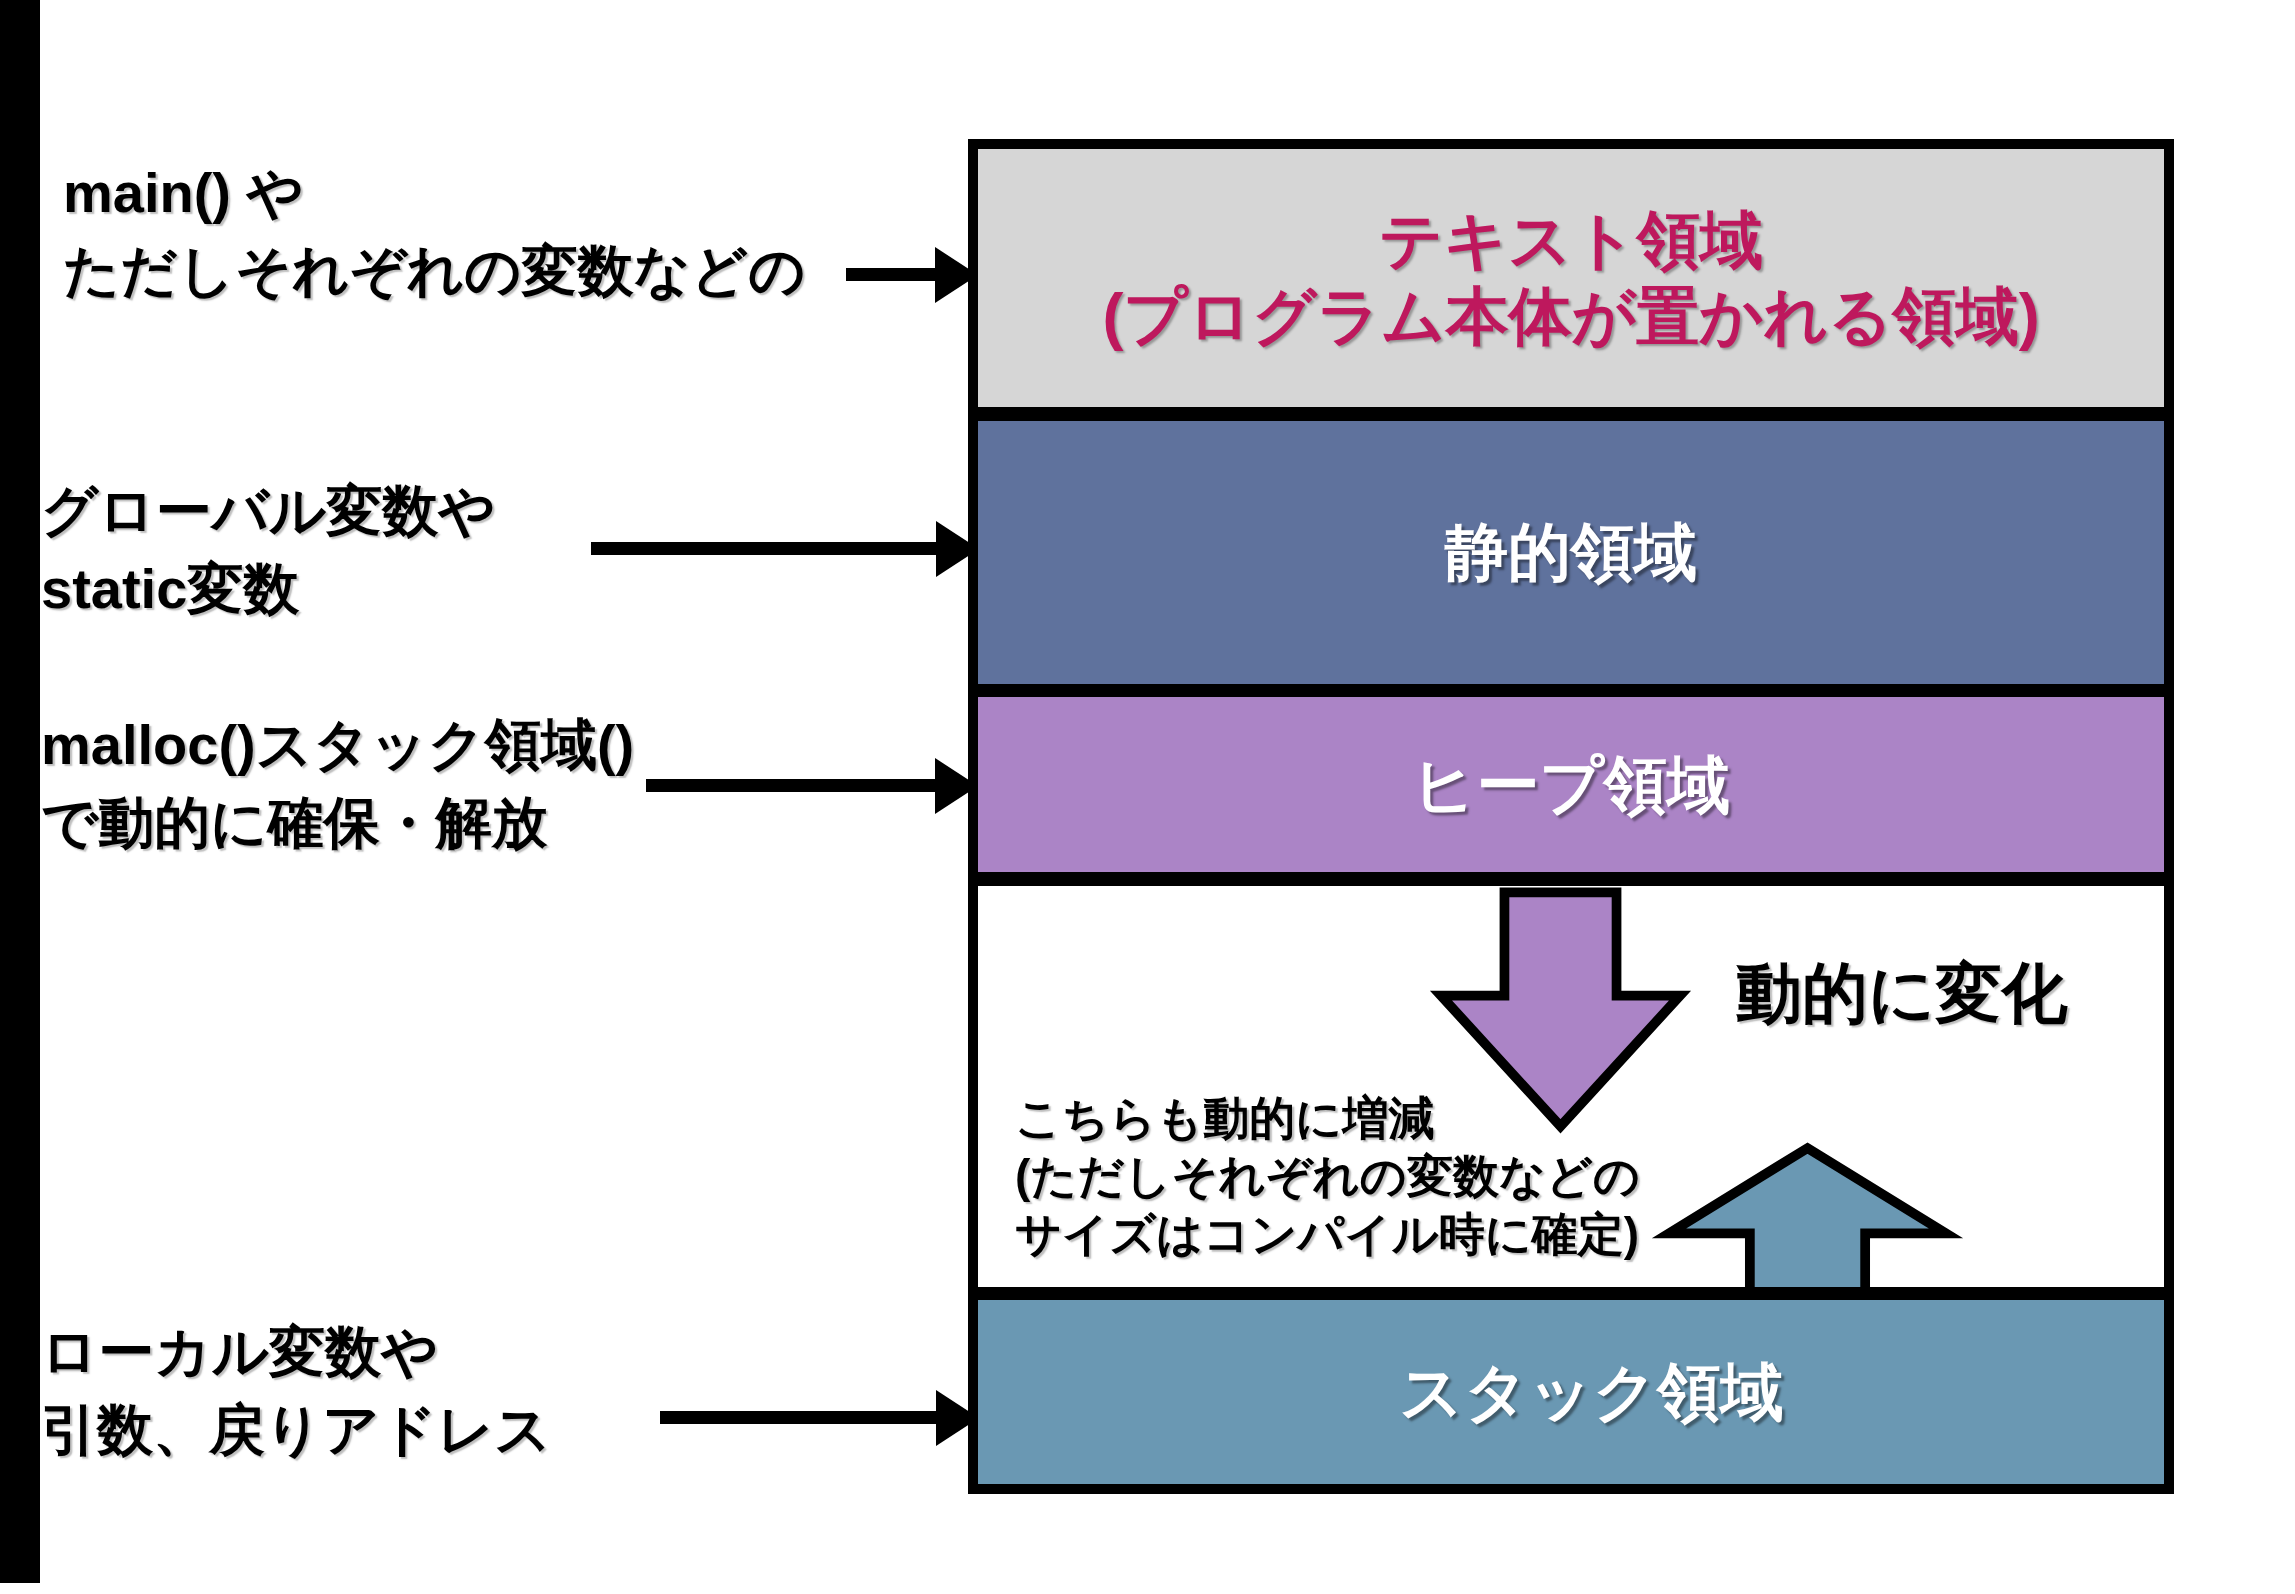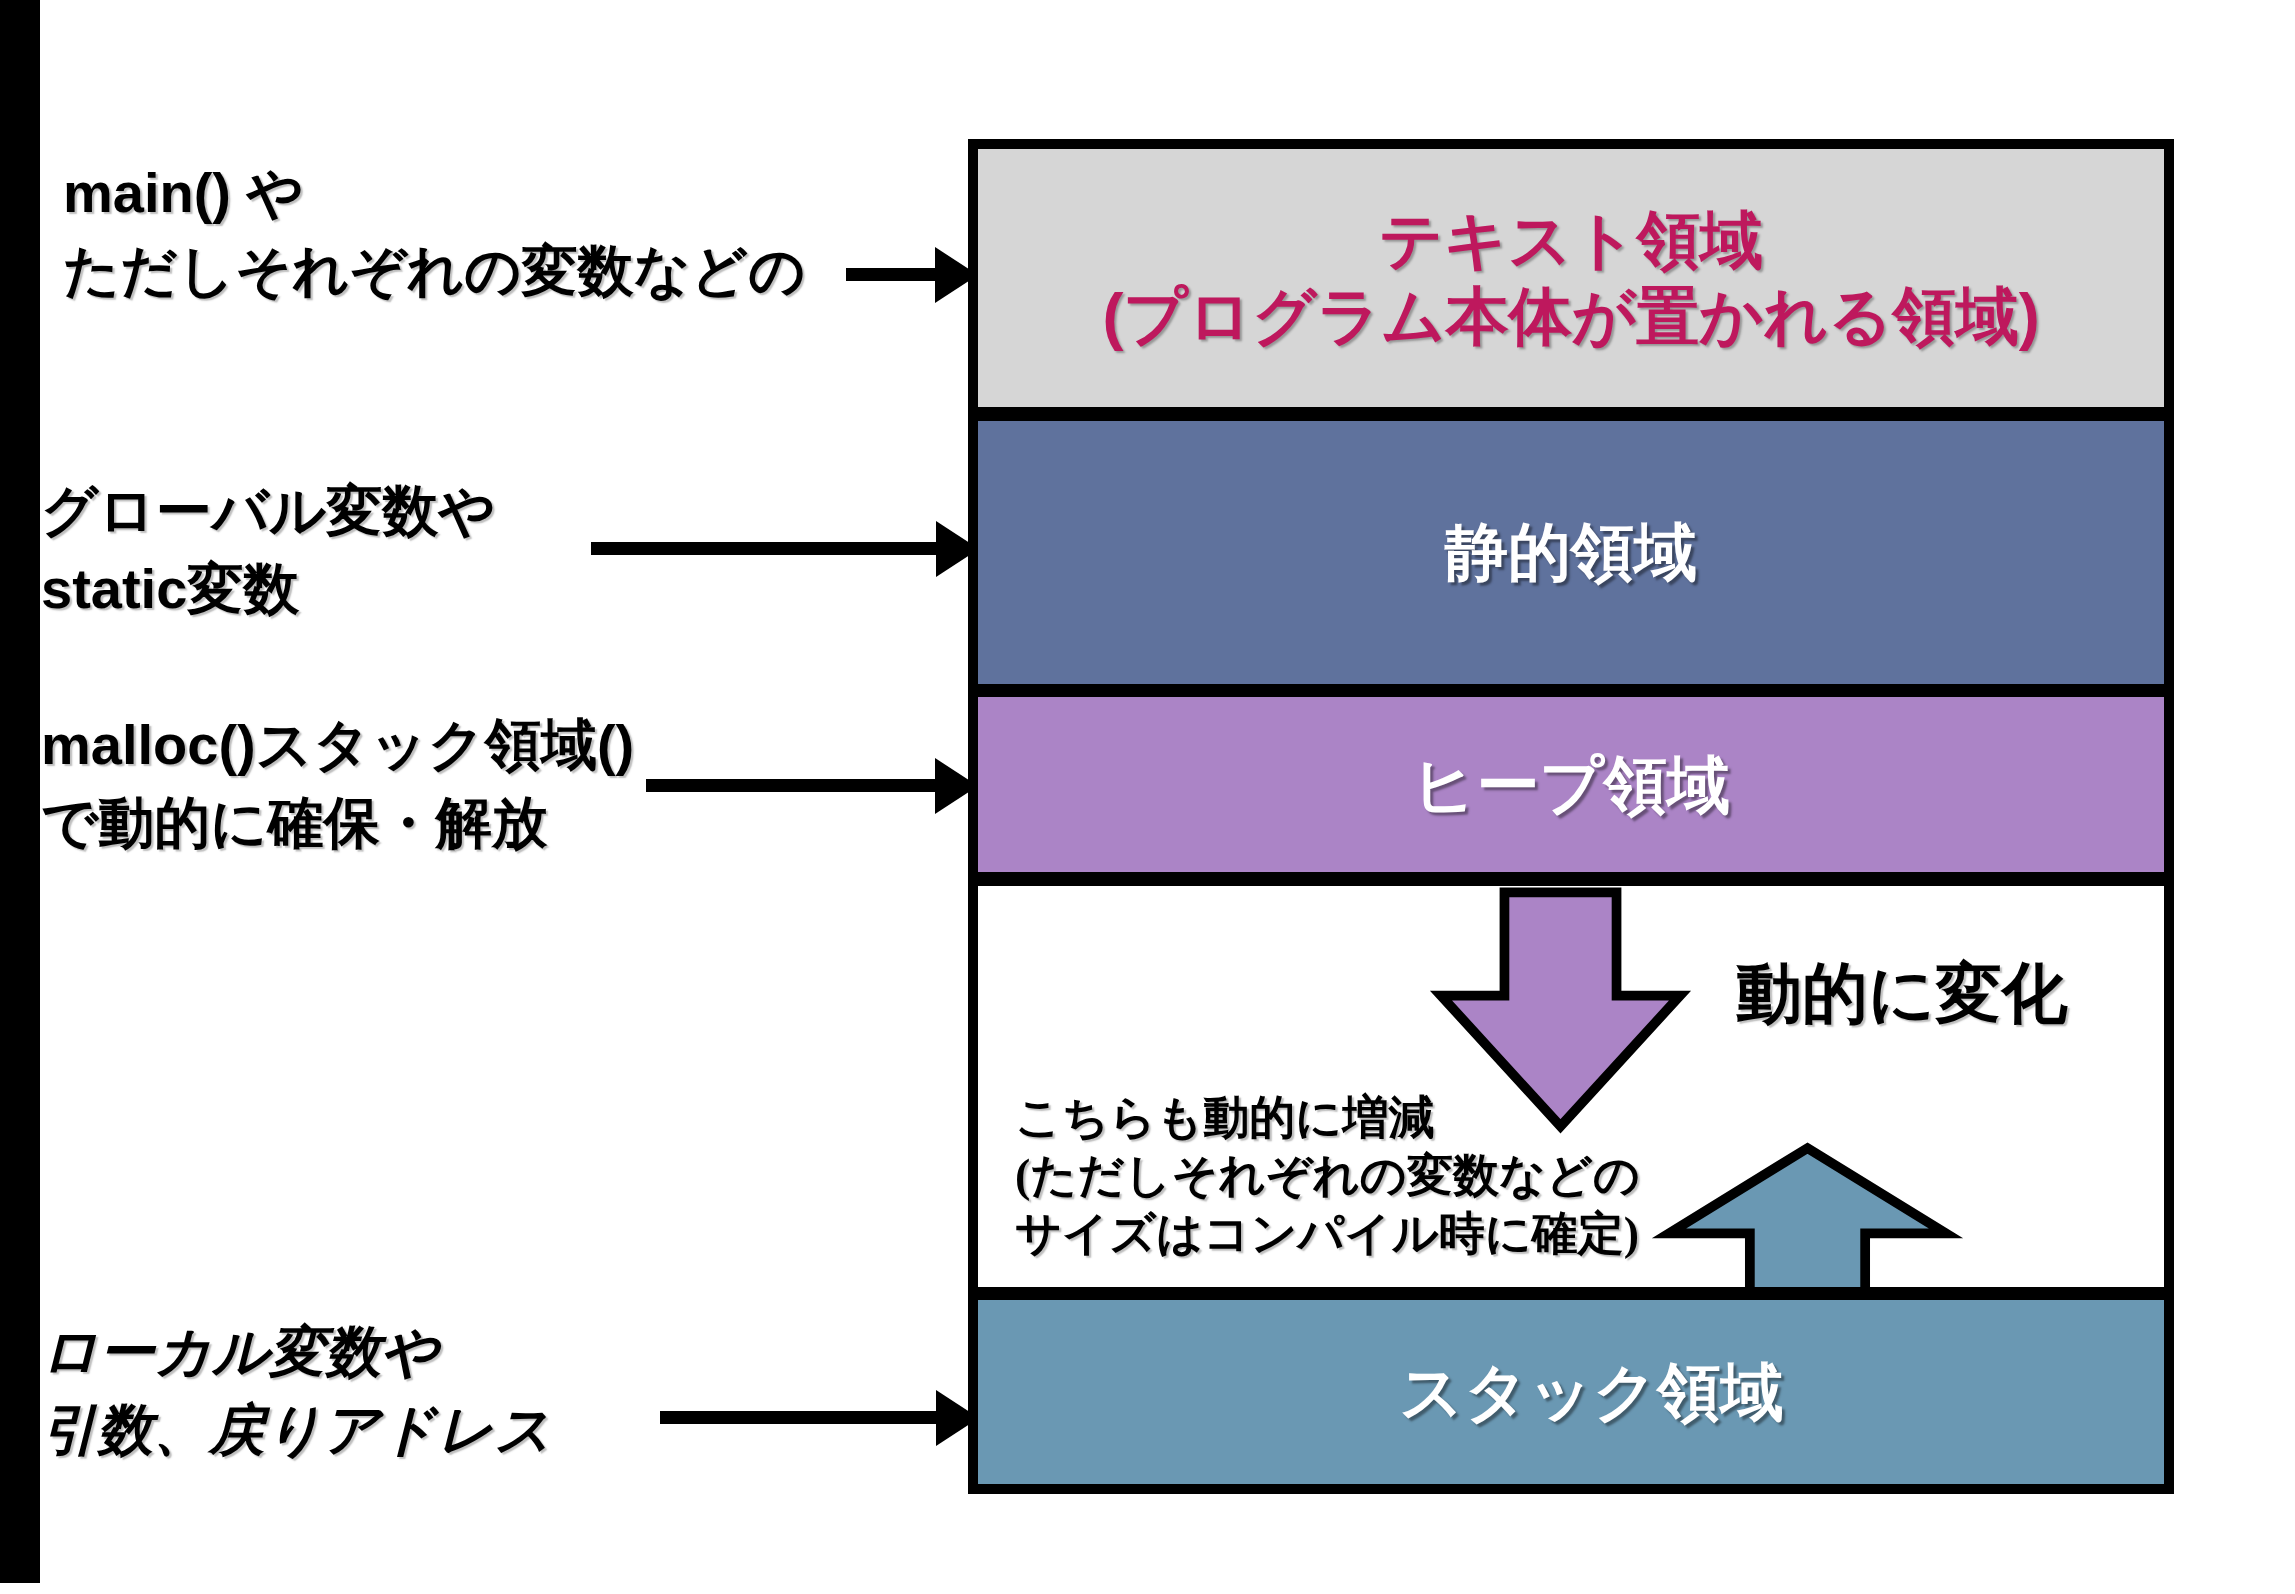--- a/index.html
+++ b/index.html
@@ -31,21 +31,21 @@
     font-size: 56px;
     font-weight: bold;
     line-height: 78px;
     color: #000;
     white-space: nowrap;
     text-shadow: 2.2px 2.2px 1.5px rgba(110,110,110,0.45);
   }
   .side-label-1 { top: 154px; padding-left: 22px; }
   .side-label-2 { top: 472px; }
   .side-label-3 { top: 706px; }
-  .side-label-4 { top: 1313px; font-style: italic; }
+  .side-label-4 { top: 1313px; }
 
   
   .conn-arrow {
     position: absolute;
     height: 57px;
     display: flex;
     align-items: center;
   }
   .conn-arrow .shaft {
     flex: 1 1 auto;
@@ -114,21 +114,20 @@
   }
   .stack-growth-note {
     position: absolute;
     left: 1015px; top: 1089px;
     font-size: 46px;
     font-weight: bold;
     line-height: 58px;
     color: #000;
     white-space: nowrap;
     text-shadow: 2.2px 2.2px 1.5px rgba(110,110,110,0.45);
-    font-family: Liberation Serif, serif;
   }
 </style>
 </head>
 <body>
 
 <div id="canvas">
 
   <div class="left-strip"></div>
 
   <div class="side-label side-label-1">

